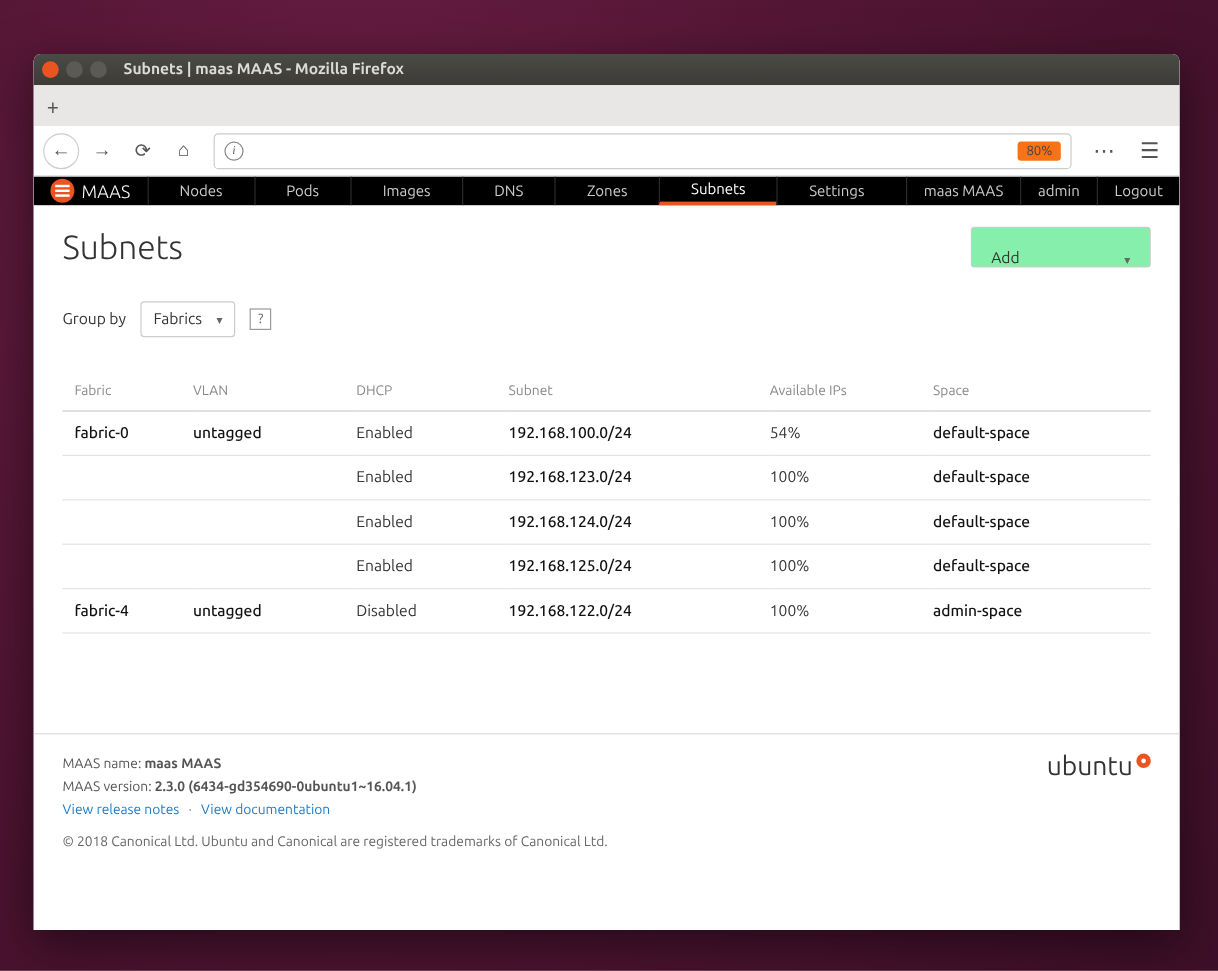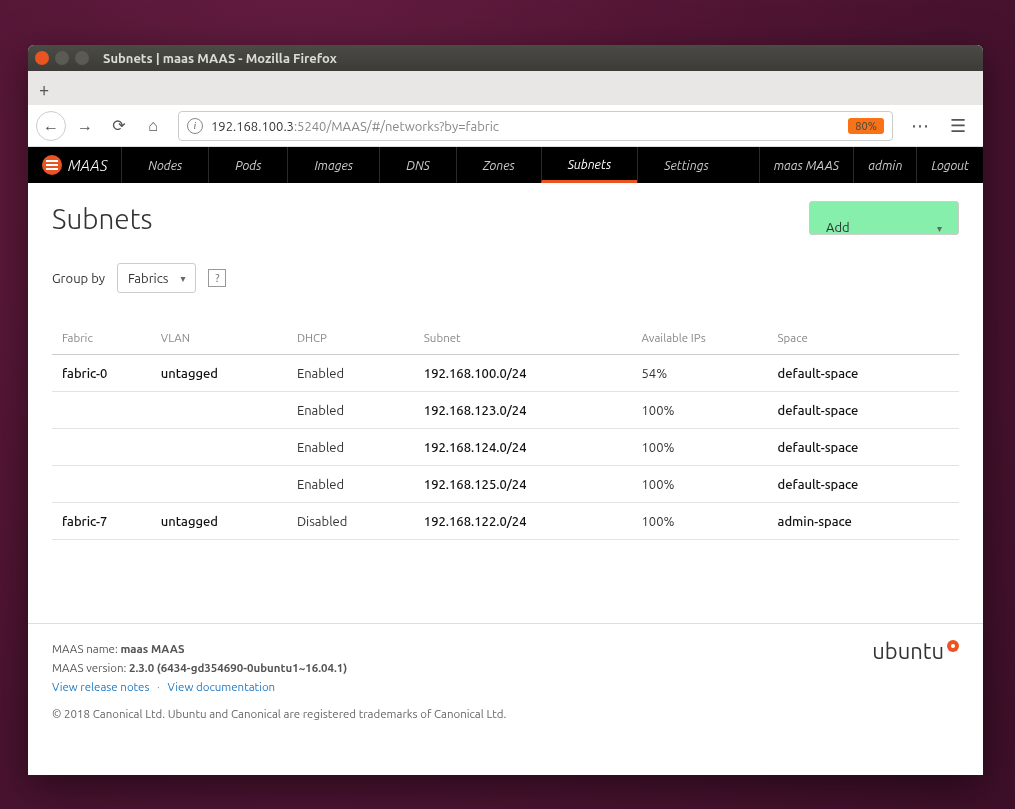--- a/index.html
+++ b/index.html
@@ -60,21 +60,21 @@
   }
   .more-btn, .menu-btn {
     width:34px; height:30px; display:flex; align-items:center; justify-content:center;
     color:#555; cursor:pointer; font-size:18px;
   }
 
   
   .viewport { height: calc(100% - 26px - 34px - 42px); overflow:auto; background:#fff; }
 
   .maas-header {
-    height: 36px; background:#000; display:flex; align-items:stretch; color:#ccc; font-size:12.5px;font-style:italic;
+    height: 24px; background:#000; display:flex; align-items:stretch; color:#ccc; font-size:12.5px;
   }
   .maas-logo {
     display:flex; align-items:center; gap:6px; padding:0 14px; color:#fff; font-size:15px; font-weight:300;
   }
   .maas-logo-icon {
     width:20px; height:20px; border-radius:50%; background:#e95420;
     display:flex; align-items:center; justify-content:center;
   }
   .maas-logo-icon span { display:block; width:12px; height:2px; background:#fff; box-shadow:0 -4px 0 #fff, 0 4px 0 #fff; }
   .maas-nav { display:flex; }
@@ -160,23 +160,20 @@
     <div class="newtab">+</div>
   </div>
 
   <div class="urlbar-row">
     <div class="navbtn back">←</div>
     <div class="navbtn">→</div>
     <div class="navbtn">⟳</div>
     <div class="navbtn">⌂</div>
     <div class="urlbar">
       <span class="info-icon">i</span>
-      <span>
-        <span class="host">192.168.100.3</span><span class="rest">:5240/MAAS/#/networks?by=fabric</span>
-      </span>
       <span class="zoom-badge">80%</span>
     </div>
     <div class="more-btn">⋯</div>
     <div class="menu-btn">☰</div>
   </div>
 
   <div class="viewport">
 
     <div class="maas-header">
       <div class="maas-logo">
@@ -257,21 +254,21 @@
             </tr>
             <tr>
               <td class="col-fabric linkcell"></td>
               <td class="col-vlan linkcell"></td>
               <td class="col-dhcp">Enabled</td>
               <td class="col-subnet linkcell">192.168.125.0/24</td>
               <td class="col-avail">100%</td>
               <td class="col-space linkcell">default-space</td>
             </tr>
             <tr>
-              <td class="col-fabric linkcell">fabric-7</td>
+              <td class="col-fabric linkcell">fabric-4</td>
               <td class="col-vlan linkcell">untagged</td>
               <td class="col-dhcp">Disabled</td>
               <td class="col-subnet linkcell">192.168.122.0/24</td>
               <td class="col-avail">100%</td>
               <td class="col-space linkcell">admin-space</td>
             </tr>
           </tbody>
       </table>
     </div>
 

